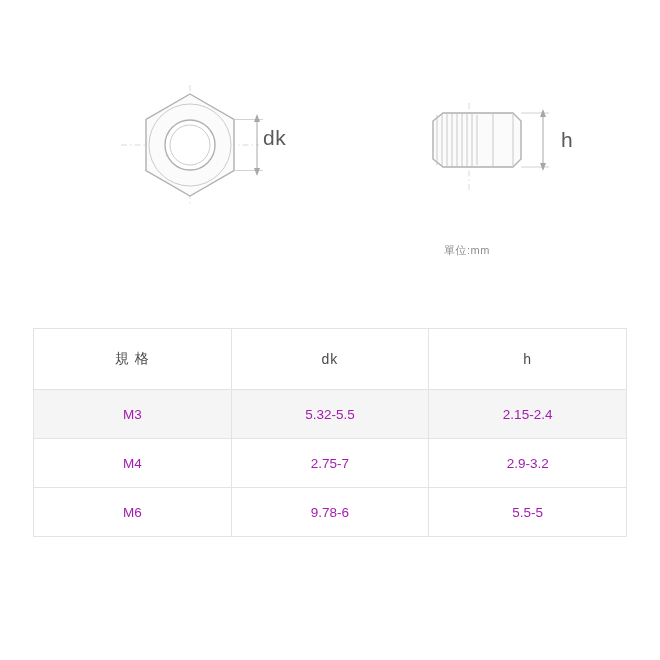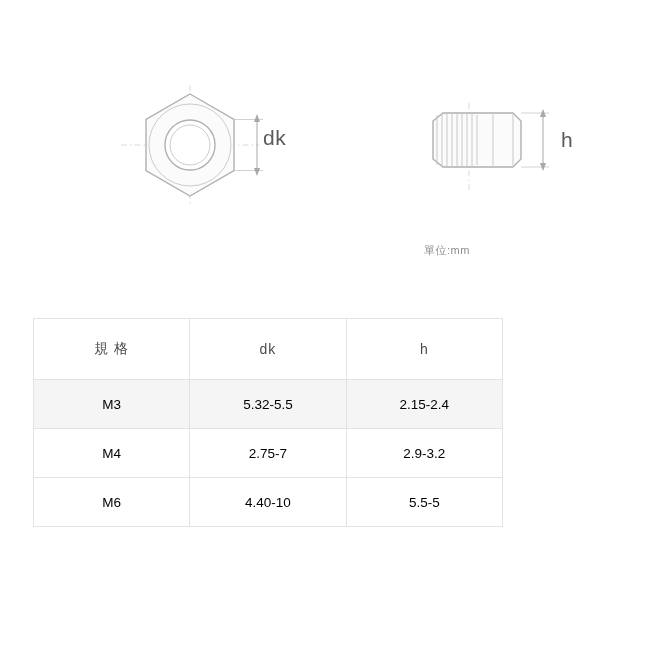--- a/index.html
+++ b/index.html
@@ -69,46 +69,46 @@
     top: 240px;
     width: 240px;
     text-align: center;
     font-size: 11px;
     color: #8d8d8d;
     letter-spacing: 0.5px;
   }
 
   .note-right {
     position: absolute;
-    left: 408px;
+    left: 428px;
     top: 243px;
     font-size: 11px;
     color: #8d8d8d;
     letter-spacing: 0.5px;
   }
 
   
   .spec-table {
     position: absolute;
     left: 33px;
-    top: 318px;
-    width: 470px;
+    top: 328px;
+    width: 594px;
     border-collapse: collapse;
     table-layout: fixed;
   }
 
   .spec-table th,
   .spec-table td {
     border: 1px solid #e3e3e3;
     height: 46px;
     text-align: center;
     vertical-align: middle;
     font-weight: normal;
     font-size: 13.5px;
-    color: #000000;
+    color: #a21caf;
   }
 
   .spec-table thead th {
     height: 58px;
     font-size: 14px;
     color: #4a4a4a;
     background: #ffffff;
     letter-spacing: 1px;
   }
 
@@ -204,19 +204,19 @@
         <td class="dim-text">5.32-5.5</td>
         <td class="dim-text">2.15-2.4</td>
       </tr>
       <tr class="even">
         <td>M4</td>
         <td class="dim-text">2.75-7</td>
         <td class="dim-text">2.9-3.2</td>
       </tr>
       <tr class="even">
         <td>M6</td>
-        <td class="dim-text">4.40-10</td>
+        <td class="dim-text">9.78-6</td>
         <td class="dim-text">5.5-5</td>
       </tr>
     </tbody>
   </table>
 
 </div>
 
 </body></html>

